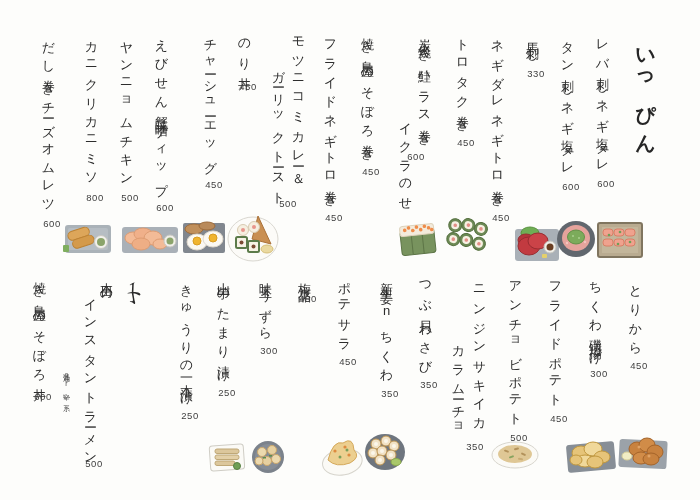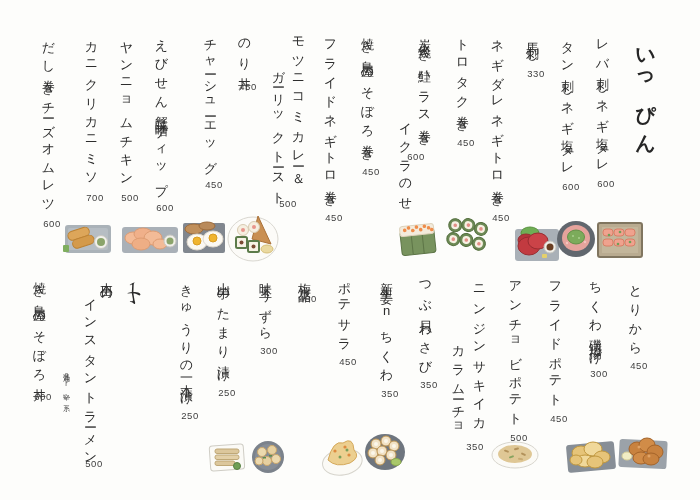--- a/index.html
+++ b/index.html
@@ -93,21 +93,21 @@
       <div class="menu-item" style="left: 155px; top: 30px;">
         <span class="vtext">えびせん蟹味噌ディップ</span>
         <div class="price">600</div>
       </div>
       <div class="menu-item" style="left: 120px; top: 32px;">
         <span class="vtext">ヤンニョムチキン</span>
         <div class="price">500</div>
       </div>
       <div class="menu-item" style="left: 85px; top: 32px;">
         <span class="vtext">カニクリカニミソ</span>
-        <div class="price">700</div>
+        <div class="price">800</div>
       </div>
       <div class="menu-item" style="left: 42px; top: 32px;">
         <span class="vtext">だし巻きチーズオムレツ</span>
         <div class="price">600</div>
       </div>
     </div>
   <div class="menu-group" id="bottom_items">
       <div class="menu-item" style="left: 629px; top: 276px;">
         <span class="vtext">とりから</span>
         <div class="price">450</div>

